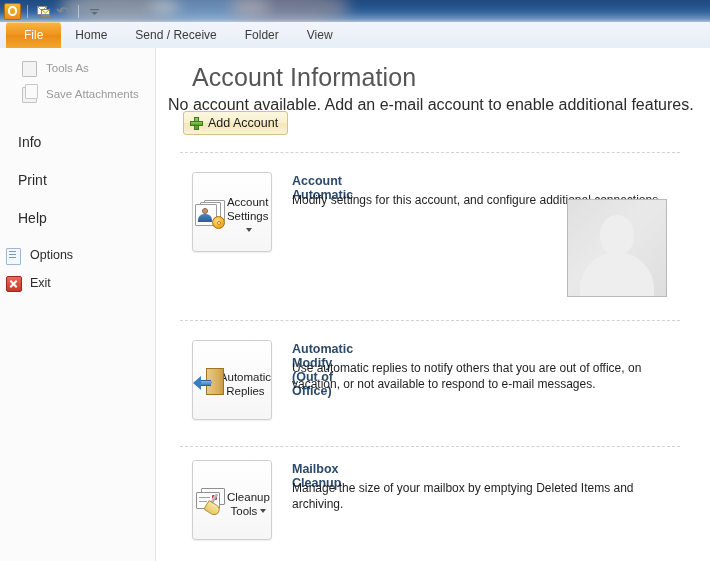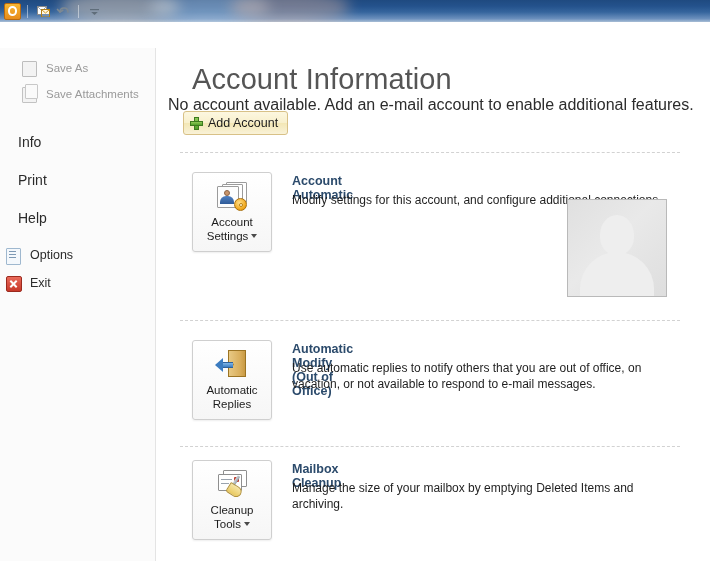--- a/index.html
+++ b/index.html
@@ -250,21 +250,21 @@
     width: 554px;
     height: 513px;
     background: #ffffff;
     box-sizing: border-box;
     padding: 0;
   }
 
   .page-title {
     position: absolute;
     left: 36px; top: 15px;
-    font-size: 29px;
+    font-size: 25px;
     color: #555555;
     font-weight: normal;
     letter-spacing: .1px;
   }
   .page-sub {
     position: absolute;
     left: 12px; top: 48px;
     font-size: 16px;
     color: #2c2c2c;
   }
@@ -316,21 +316,21 @@
   .big-btn {
     position: absolute;
     left: 36px;
     width: 80px;
     height: 80px;
     background: linear-gradient(to bottom, #ffffff 0%, #f6f6f6 100%);
     border: 1px solid #cfcfcf;
     border-radius: 3px;
     box-shadow: 0 1px 2px rgba(0,0,0,.07);
     display: flex;
-    flex-direction: column;
+    flex-direction: row;
     align-items: center;
     justify-content: flex-start;
     padding-top: 7px;
     box-sizing: border-box;
     cursor: default;
   }
   .big-btn .glyph {
     width: 34px; height: 32px;
     position: relative;
     margin-bottom: 3px;
@@ -557,31 +557,40 @@
       <div class="qat-sep"></div>
       <div class="qat-btn">
         <svg width="13" height="13" viewBox="0 0 13 13">
           <rect x="2" y="4" width="9" height="1.2" fill="#5f6d7a"></rect>
           <path d="M3.2 7 L6.5 10 L9.8 7 Z" fill="#5f6d7a"></path>
         </svg>
       </div>
     </div>
   </div>
 
+  <div class="ribbon-strip">
+    <div class="tabs">
+      <div class="tab tab-file">File</div>
+      <div class="tab">Home</div>
+      <div class="tab">Send / Receive</div>
+      <div class="tab">Folder</div>
+      <div class="tab">View</div>
+    </div>
+  </div>
 
   <div class="backstage">
 
     <div class="sidebar">
       <div style="height:7px"></div>
 
       <div class="side-item small">
         <span class="ico">
           <span class="ico-saveas" style="display:block"></span>
         </span>
-        <span>Save As</span>
+        <span>Tools As</span>
       </div>
 
       <div class="side-item small">
         <span class="ico">
           <span class="ico-saveatt" style="display:block"></span>
         </span>
         <span>Save Attachments</span>
       </div>
 
       <div class="side-gap"></div>

